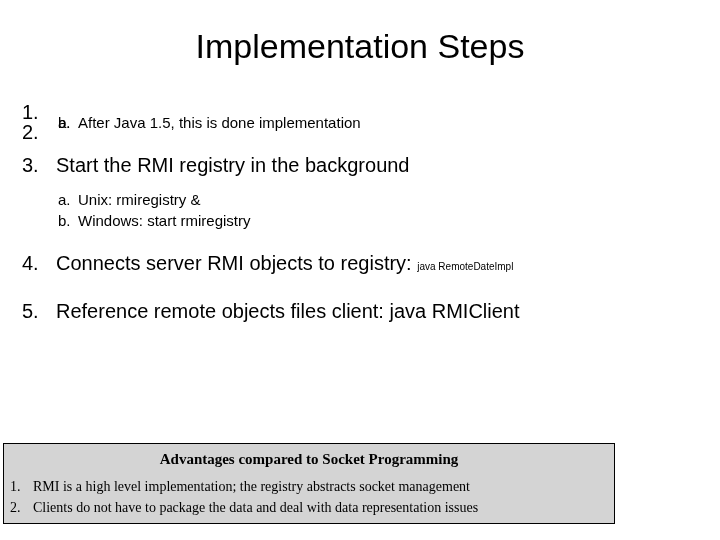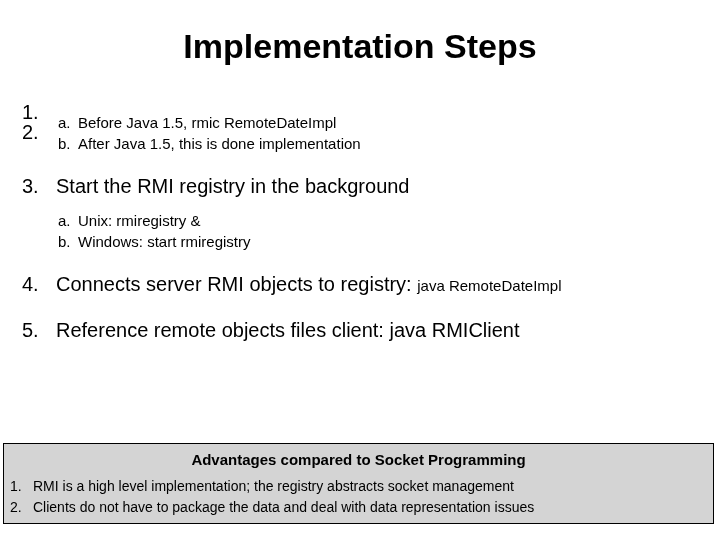--- a/index.html
+++ b/index.html
@@ -25,21 +25,21 @@
 
   
   .slide-title {
     position: absolute;
     left: 0;
     top: 26px;
     width: 720px;
     text-align: center;
     font-size: 34px;
     line-height: 40px;
-    font-weight: bold;
+    font-weight: normal;
     letter-spacing: 0px;
     white-space: nowrap;
   }
 
   
   .outline {
     position: absolute;
     left: 0;
     top: 100px;
     width: 720px;
@@ -56,21 +56,21 @@
   .lvl1 > .marker {
     position: absolute;
     left: 22px;
     top: 0;
     width: 34px;
     text-align: left;
     font-size: 20px;
     line-height: 24px;
   }
   .lvl1 .small {
-    font-size: 15px;
+    font-size: 10px;
   }
 
   .sublist {
     margin-top: -8px;
     margin-bottom: 20px;
   }
   .lvl2 {
     position: relative;
     padding-left: 78px;
     font-size: 15px;
@@ -85,26 +85,27 @@
     text-align: left;
     font-size: 15px;
     line-height: 21px;
   }
 
   
   .adv-box {
     position: absolute;
     left: 3px;
     top: 443px;
-    width: 711px;
+    width: 612px;
     height: 81px;
     box-sizing: border-box;
     background: #d4d4d4;
     border: 1px solid #000000;
     overflow: hidden;
+    font-family: Liberation Serif, serif;
   }
   .adv-heading {
     margin-top: 6px;
     text-align: center;
     font-size: 15px;
     line-height: 19px;
     font-weight: bold;
     white-space: nowrap;
   }
   .adv-list {
@@ -139,21 +140,20 @@
     <div class="lvl1">
       <span class="marker">1.</span>
     </div>
 
     <div class="lvl1">
       <span class="marker">2.</span>
     </div>
     <div class="sublist">
       <div class="lvl2">
         <span class="marker">a.</span>
-        <span>Before Java 1.5, rmic RemoteDateImpl</span>
       </div>
       <div class="lvl2">
         <span class="marker">b.</span>
         <span>After Java 1.5, this is done implementation</span>
       </div>
     </div>
 
     <div class="lvl1">
       <span class="marker">3.</span>
       <span>Start the RMI registry in the background</span>

